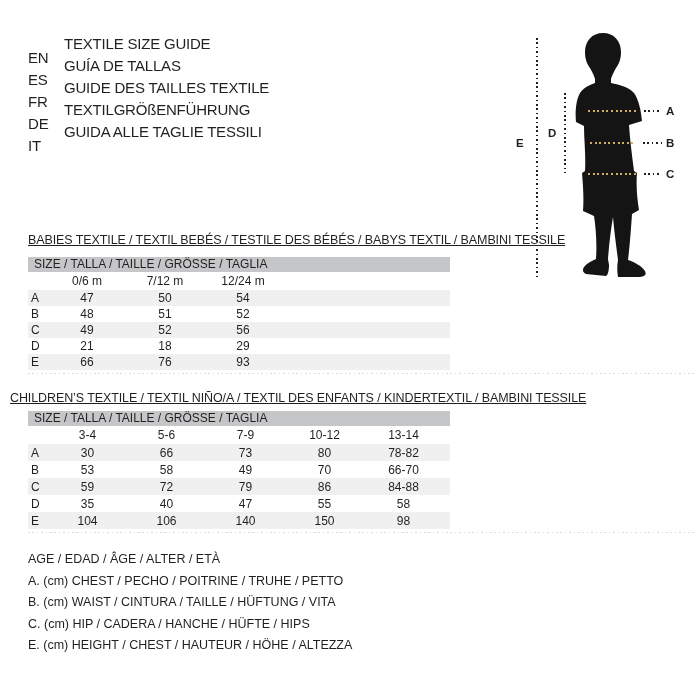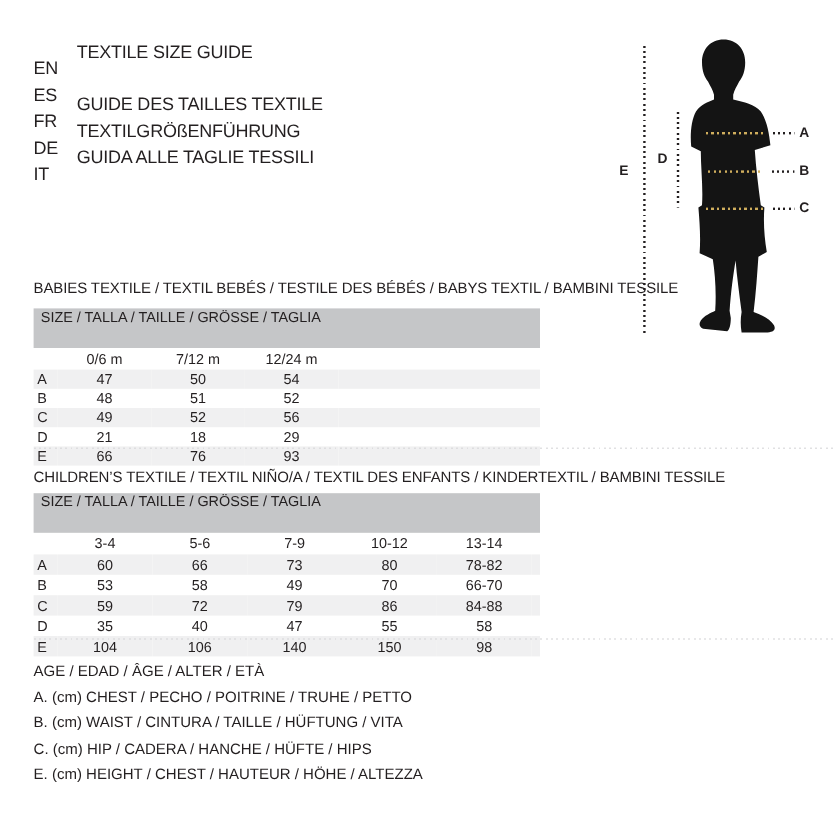--- a/index.html
+++ b/index.html
@@ -16,25 +16,25 @@
   .lang-code{width:36px;flex:0 0 36px;margin-top:14px;}
   .lang-title{}
 
   
   .vdots{width:2px;background-image:repeating-linear-gradient(180deg,#231f20 0 1.6px,transparent 1.6px 4.4px);}
   .hdots-black{height:2px;background-image:repeating-linear-gradient(90deg,#231f20 0 1.6px,transparent 1.6px 4.4px);}
   .hdots-gold{height:2px;background-image:repeating-linear-gradient(90deg,#d0ae5d 0 2px,transparent 2px 4.6px);}
   .fig-label{font-size:11.5px;font-weight:bold;line-height:12px;}
 
   
-  .sec-title{font-size:12.5px;line-height:15px;white-space:nowrap;letter-spacing:-0.1px;}
+  .sec-title{font-size:12.5px;line-height:15px;white-space:nowrap;letter-spacing:-0.1px;text-decoration:underline;}
 
   
   .size-table{left:28px;width:422px;}
-  .size-bar{height:33px;line-height:15px;background:#c5c6c8;font-size:12px;padding-left:6px;white-space:nowrap;}
+  .size-bar{height:15px;line-height:15px;background:#c5c6c8;font-size:12px;padding-left:6px;white-space:nowrap;}
   table{border-collapse:collapse;table-layout:fixed;width:422px;font-size:12px;}
   td{padding:0;text-align:center;white-space:nowrap;}
   td.rowlab{text-align:left;padding-left:3px;}
   tr.colhead td{height:18px;margin-top:32px;}
   tr.data td{height:16px;}
   .children tr.data td{height:17px;}
   tr.stripe{background:#f0f0f1;}
   .divider{height:1px;background-image:repeating-linear-gradient(90deg,#d9d9db 0 1.6px,transparent 1.6px 4.4px);}
 
   
@@ -44,20 +44,21 @@
 </head>
 <body>
 
 <div class="abs langs">
   <div class="lang-row">
     <span class="lang-code">EN</span>
     <span class="lang-title">TEXTILE SIZE GUIDE</span>
   </div>
   <div class="lang-row">
     <span class="lang-code">ES</span>
+    <span class="lang-title">GUÍA DE TALLAS</span>
   </div>
   <div class="lang-row">
     <span class="lang-code">FR</span>
     <span class="lang-title">GUIDE DES TAILLES TEXTILE</span>
   </div>
   <div class="lang-row">
     <span class="lang-code">DE</span>
     <span class="lang-title">TEXTILGRÖßENFÜHRUNG</span>
   </div>
   <div class="lang-row">
@@ -180,21 +181,21 @@
       <td>66</td>
       <td>76</td>
       <td>93</td>
       <td></td>
     </tr>
   </tbody>
     </table>
 </div>
 <div class="abs divider" style="left:28px;top:373px;width:667px;"></div>
 
-<div class="abs sec-title" style="left:28px;top:391px;">CHILDREN’S TEXTILE / TEXTIL NIÑO/A / TEXTIL DES ENFANTS / KINDERTEXTIL / BAMBINI TESSILE</div>
+<div class="abs sec-title" style="left:10px;top:391px;">CHILDREN’S TEXTILE / TEXTIL NIÑO/A / TEXTIL DES ENFANTS / KINDERTEXTIL / BAMBINI TESSILE</div>
 
 <div class="abs size-table children" style="top:411px;">
   <div class="size-bar">SIZE / TALLA / TAILLE / GRÖSSE / TAGLIA</div>
   <table>
     <colgroup>
         <col style="width:20px">
         <col style="width:79px">
         <col style="width:79px">
         <col style="width:79px">
         <col style="width:79px">
@@ -206,21 +207,21 @@
       <td class="rowlab"></td>
       <td>3-4</td>
       <td>5-6</td>
       <td>7-9</td>
       <td>10-12</td>
       <td>13-14</td>
       <td></td>
     </tr>
     <tr class="data stripe">
       <td class="rowlab">A</td>
-      <td>60</td>
+      <td>30</td>
       <td>66</td>
       <td>73</td>
       <td>80</td>
       <td>78-82</td>
       <td></td>
     </tr>
     <tr class="data">
       <td class="rowlab">B</td>
       <td>53</td>
       <td>58</td>

